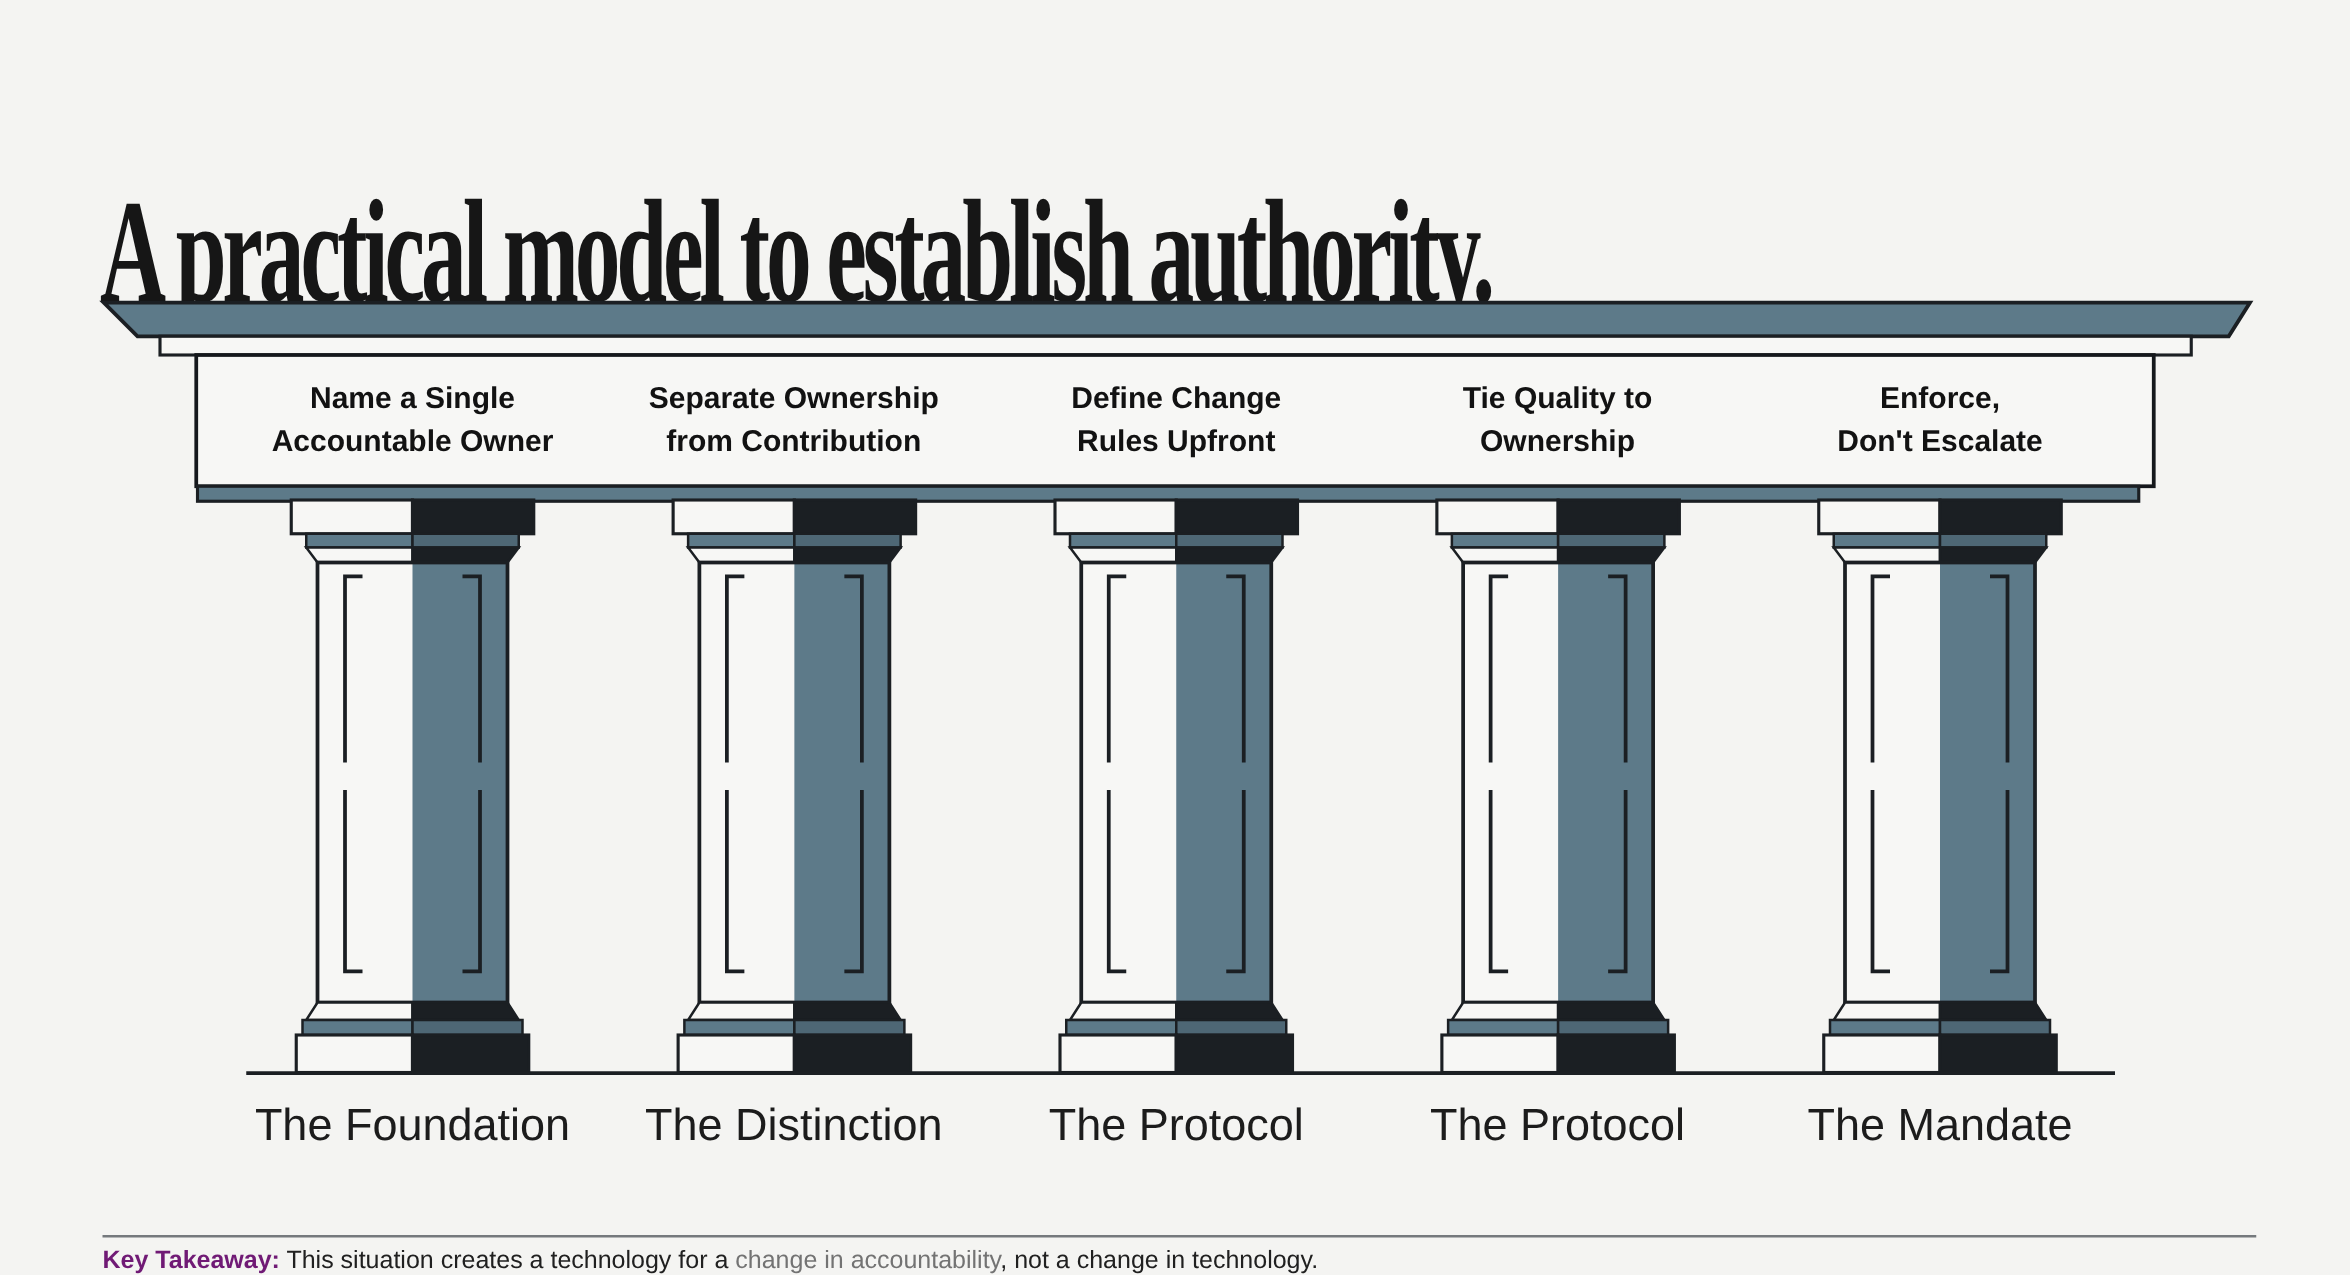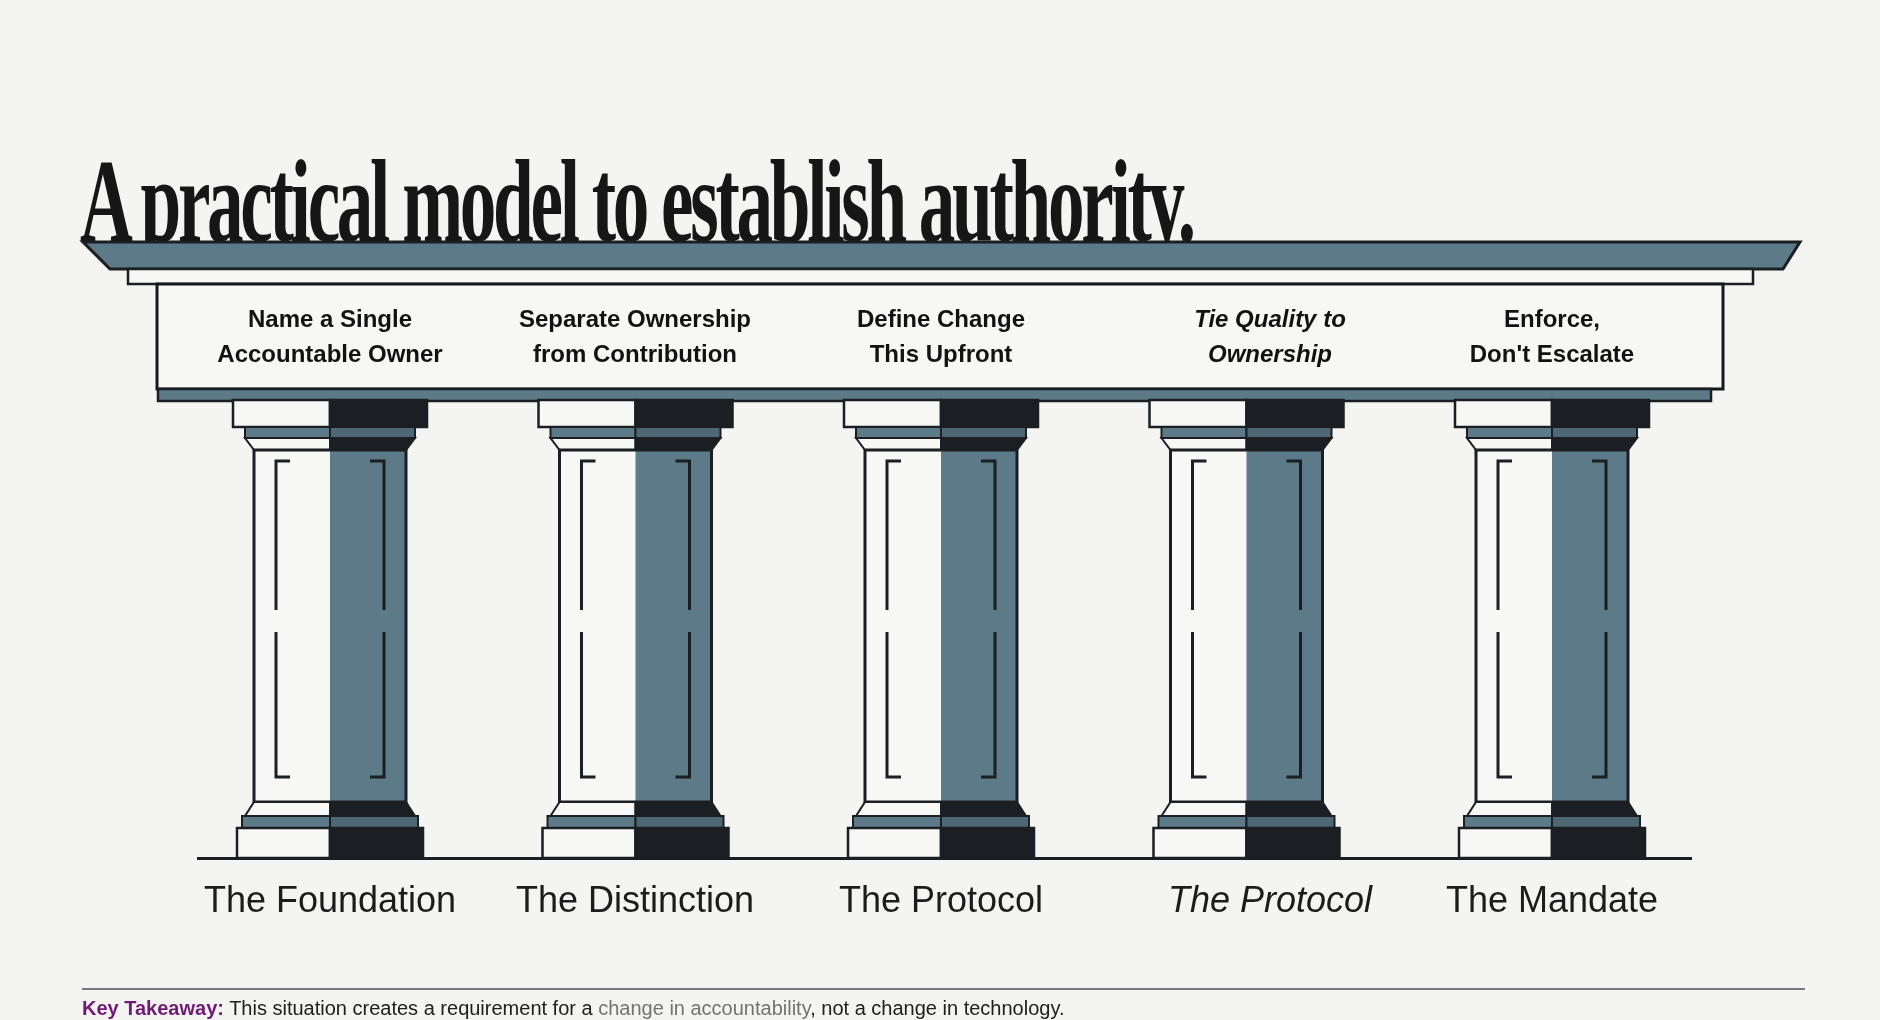--- a/index.html
+++ b/index.html
@@ -40,21 +40,21 @@
     position:absolute;
     top:884px;width:300px;
     text-align:center;
     font-size:36px;line-height:32px;
     color:#1c1c1c;
     white-space:pre-line;
   }
   .fl-1,.pc-1{left:180px;}
   .fl-2,.pc-2{left:485px;}
   .fl-3,.pc-3{left:791px;}
-  .fl-4,.pc-4{left:1120px;font-style:italic;}
+  .fl-4,.pc-4{left:1096px;}
   .fl-5,.pc-5{left:1402px;}
   #takeaway-divider{
     position:absolute;
     left:82px;top:988px;
     width:1723px;height:2px;
     background:#75797d;
   }
   #key-takeaway{
     position:absolute;
     left:82px;top:996px;
@@ -113,30 +113,30 @@
     <use href="#pillar-shape" xlink:href="#pillar-shape" x="1552" y="0"></use>
 
     <line x1="197" y1="858.5" x2="1692" y2="858.5" stroke="#1b1f23" stroke-width="3"></line>
   </svg>
 
   <div class="frieze-label fl-1">Name a Single
 Accountable Owner</div>
   <div class="frieze-label fl-2">Separate Ownership
 from Contribution</div>
   <div class="frieze-label fl-3">Define Change
-This Upfront</div>
+Rules Upfront</div>
   <div class="frieze-label fl-4">Tie Quality to
 Ownership</div>
   <div class="frieze-label fl-5">Enforce,
 Don't Escalate</div>
 
   <div class="pillar-caption pc-1">The Foundation</div>
   <div class="pillar-caption pc-2">The Distinction</div>
   <div class="pillar-caption pc-3">The Protocol</div>
   <div class="pillar-caption pc-4">The Protocol</div>
   <div class="pillar-caption pc-5">The Mandate</div>
 
   <div id="takeaway-divider"></div>
   <div id="key-takeaway">
-    <span class="bold">Key Takeaway:</span><span> This situation creates a requirement for a </span><span class="accent">change in accountability</span><span>, not a change in technology.</span>
+    <span class="bold">Key Takeaway:</span><span> This situation creates a technology for a </span><span class="accent">change in accountability</span><span>, not a change in technology.</span>
   </div>
 
 </div>
 
 </body></html>

